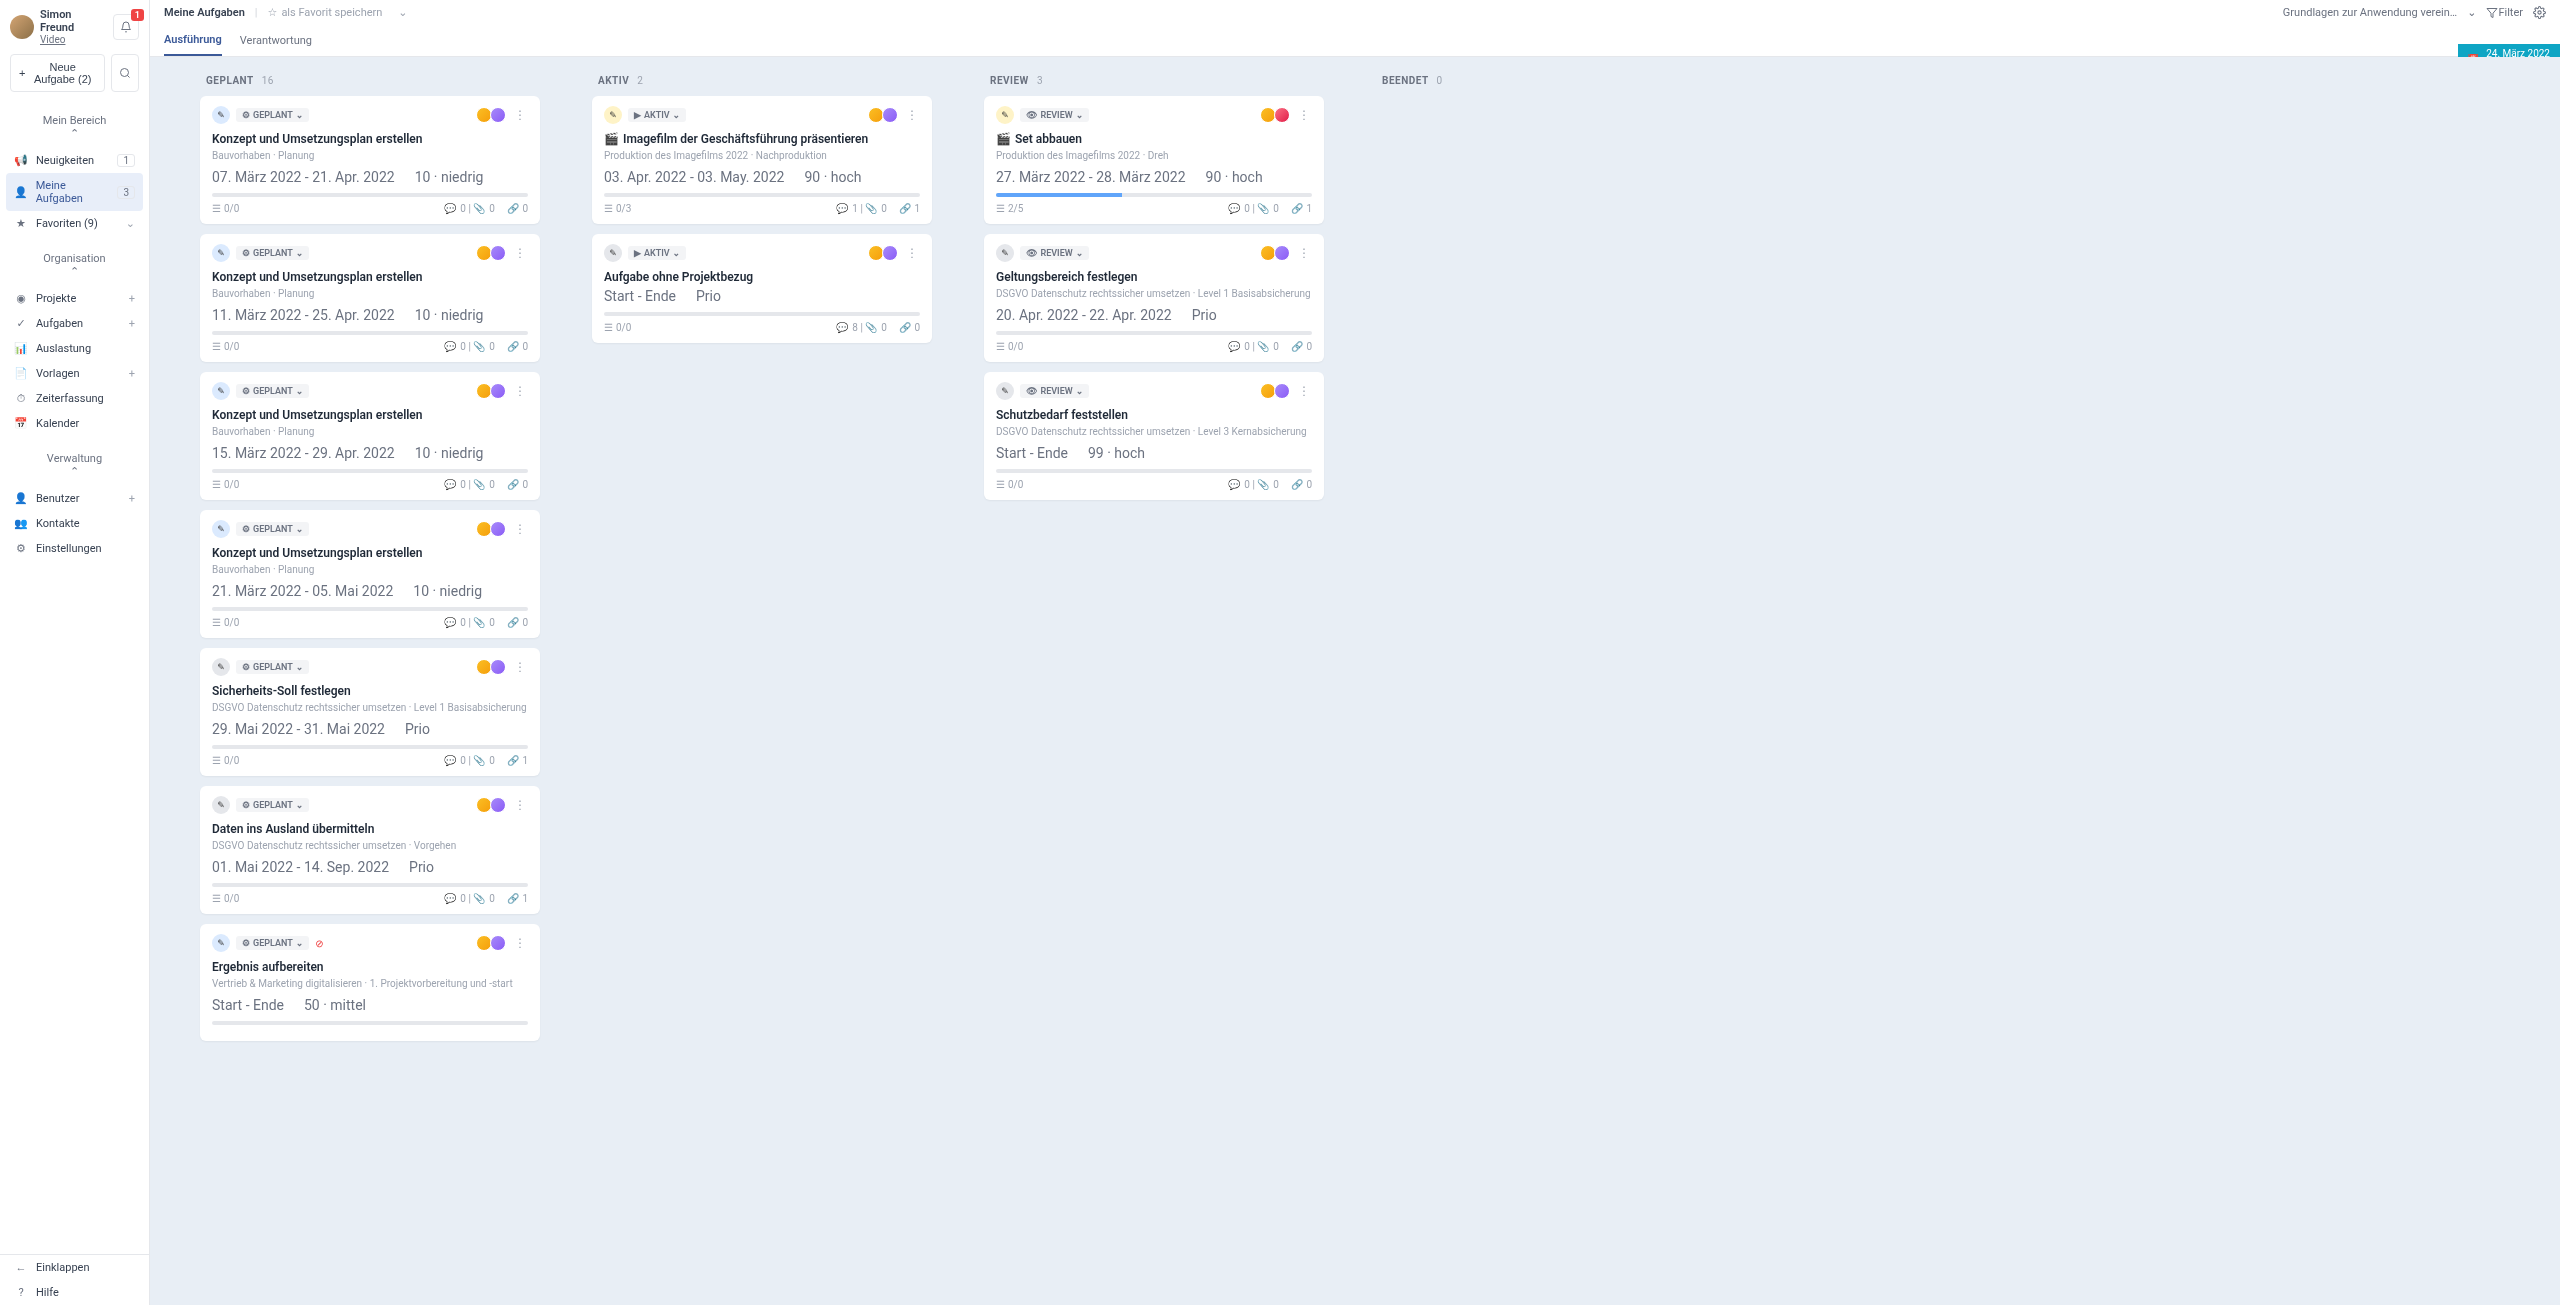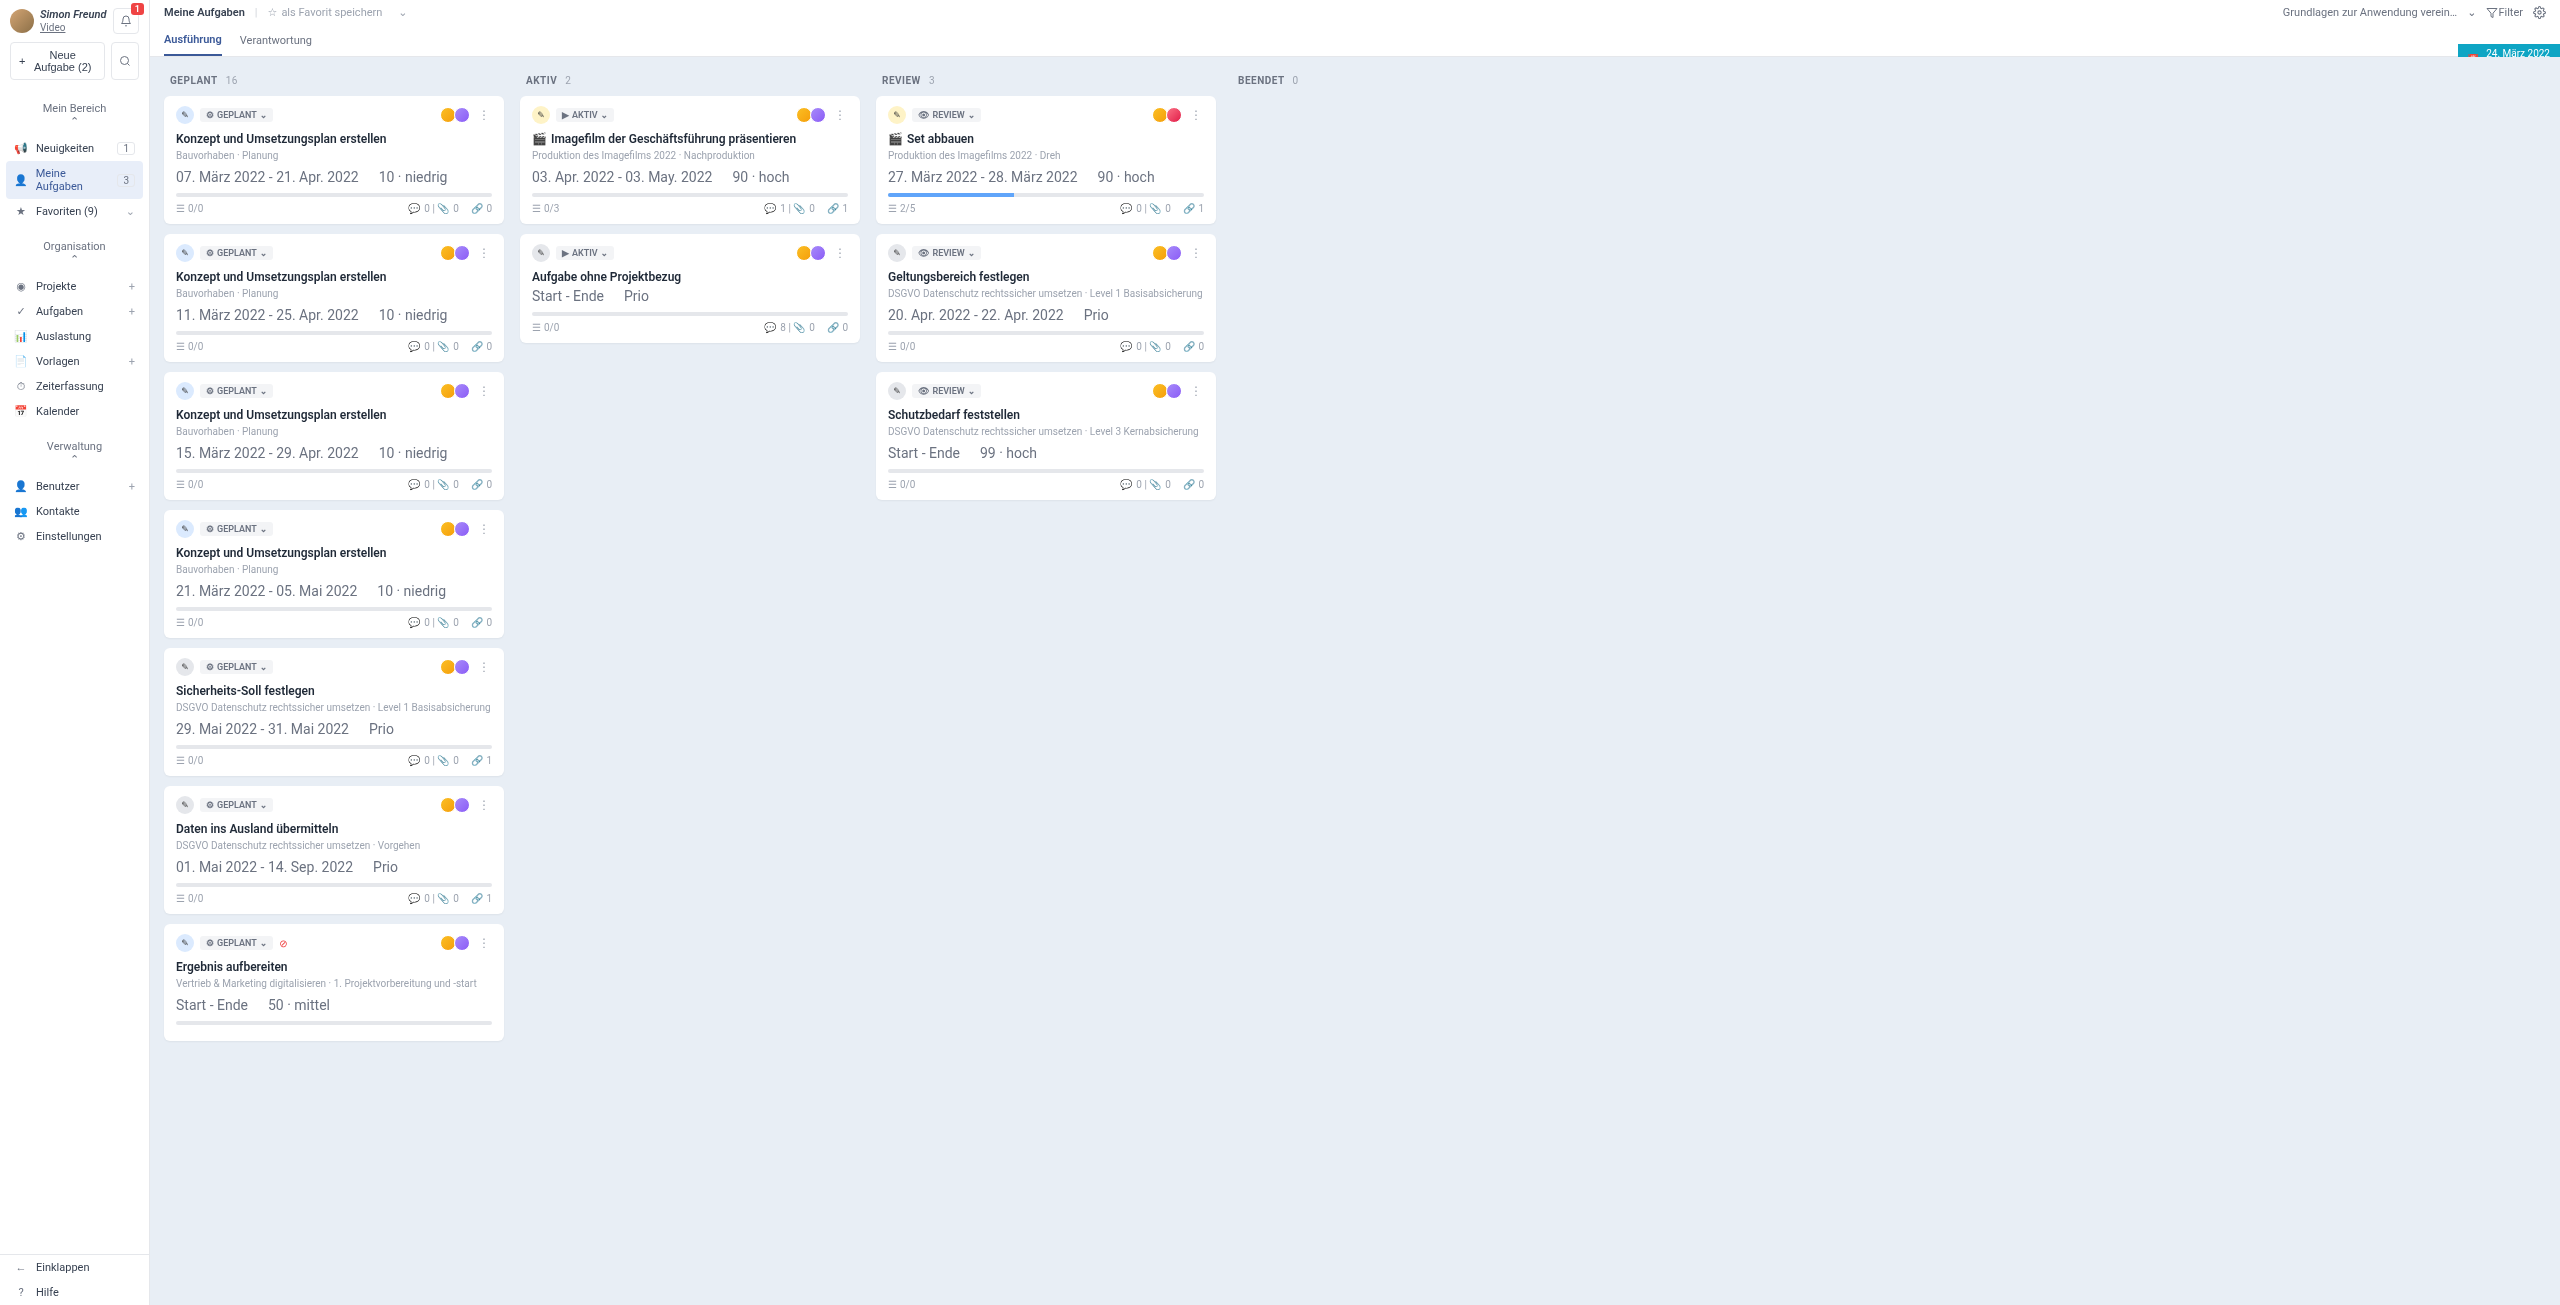--- a/index.html
+++ b/index.html
@@ -2,21 +2,21 @@
 <html><head>
 <meta charset="utf-8">
 <style>
 * { box-sizing: border-box; margin: 0; padding: 0; }
 body { font-family: -apple-system, BlinkMacSystemFont, "Segoe UI", Roboto, sans-serif; font-size: 12px; color: #333; background: #fff; }
 .app { display: flex; height: 100vh; }
 .sidebar { width: 150px; border-right: 1px solid #e5e7eb; display: flex; flex-direction: column; background: #fff; }
 .sb-header { display: flex; align-items: center; padding: 8px 10px; gap: 6px; }
 .sb-avatar { width: 24px; height: 24px; border-radius: 50%; background: linear-gradient(135deg,#d4a574,#8b6f47); }
 .sb-user { flex: 1; line-height: 1.2; }
-.sb-user-name { font-size: 11px; font-weight: 600; color: #374151; font-style: italic; }
+.sb-user-name { font-size: 11px; font-weight: 600; color: #374151; }
 .sb-user-sub { font-size: 10px; color: #6b7280; text-decoration: underline; }
 .sb-bell { position: relative; width: 26px; height: 26px; border: 1px solid #e5e7eb; border-radius: 4px; display: flex; align-items: center; justify-content: center; color: #6b7280; }
 .sb-bell-badge { position: absolute; top: -6px; right: -6px; background: #ef4444; color: #fff; font-size: 9px; padding: 1px 4px; border-radius: 3px; font-weight: 600; }
 .sb-actions { display: flex; gap: 6px; padding: 0 10px 10px; }
 .btn-new-task { flex: 1; border: 1px solid #e5e7eb; border-radius: 4px; padding: 6px 8px; font-size: 11px; background: #fff; cursor: pointer; display: flex; align-items: center; gap: 4px; color: #374151; font-weight: 500; }
 .btn-search { width: 28px; border: 1px solid #e5e7eb; border-radius: 4px; background: #fff; cursor: pointer; display: flex; align-items: center; justify-content: center; color: #6b7280; }
 .sb-section { padding: 4px 0; }
 .sb-section-head { display: flex; align-items: center; justify-content: space-between; padding: 8px 14px; font-size: 11px; color: #6b7280; cursor: pointer; flex-direction: column; }
 .sb-item { display: flex; align-items: center; padding: 6px 14px; font-size: 11px; color: #374151; cursor: pointer; gap: 8px; }
 .sb-item.active { background: #e8eef9; color: #3b5998; border-radius: 4px; margin: 0 6px; padding: 6px 8px; }
@@ -31,21 +31,21 @@
 .tb-divider { color: #d1d5db; }
 .tb-fav { color: #9ca3af; display: flex; align-items: center; gap: 4px; }
 .tb-chevron { color: #9ca3af; margin-left: 6px; }
 .tb-right { margin-left: auto; display: flex; align-items: center; gap: 10px; color: #6b7280; }
 .tb-filter { display: flex; align-items: center; gap: 0; cursor: pointer; }
 .tb-row2 { display: flex; align-items: center; padding: 0 14px; gap: 18px; font-size: 11px; }
 .tb-tab { padding: 8px 0; color: #6b7280; cursor: pointer; }
 .tb-tab.active { color: #3b5998; font-weight: 600; border-bottom: 2px solid #3b5998; }
 .date-widget { position: absolute; top: 44px; right: 0; background: #0ea5c4; color: #fff; padding: 4px 10px; font-size: 10px; border-radius: 0 0 0 4px; display: flex; align-items: center; gap: 6px; line-height: 1.2; }
 .board { flex: 1; display: flex; gap: 16px; padding: 14px; background: #e8eef5; overflow-x: auto; position: relative; }
-.column { width: 340px; flex-shrink: 0; }
+.column { width: 340px; flex-shrink: 0; margin-left: 36px; }
 .col-header { display: flex; align-items: center; gap: 8px; padding: 4px 6px 10px; font-size: 10px; font-weight: 700; letter-spacing: 0.5px; color: #6b7280; text-transform: uppercase; }
 .col-count { font-weight: 400; color: #9ca3af; }
 .card { background: #fff; border-radius: 6px; padding: 10px 12px; margin-bottom: 10px; box-shadow: 0 1px 2px rgba(0,0,0,0.05); }
 .card-top { display: flex; align-items: center; gap: 6px; margin-bottom: 8px; }
 .card-phase-icon { width: 18px; height: 18px; border-radius: 50%; background: #dbeafe; display: flex; align-items: center; justify-content: center; font-size: 9px; }
 .card-phase-icon.yellow { background: #fef3c7; }
 .card-phase-icon.gray { background: #e5e7eb; }
 .status-pill { background: #f3f4f6; border-radius: 3px; padding: 2px 6px; font-size: 9px; color: #6b7280; display: flex; align-items: center; gap: 3px; font-weight: 600; cursor: pointer; }
 .card-avatars { margin-left: auto; display: flex; align-items: center; gap: 2px; }
 .card-avatar { width: 16px; height: 16px; border-radius: 50%; background: linear-gradient(135deg,#fbbf24,#f59e0b); border: 1px solid #fff; margin-left: -4px; }

